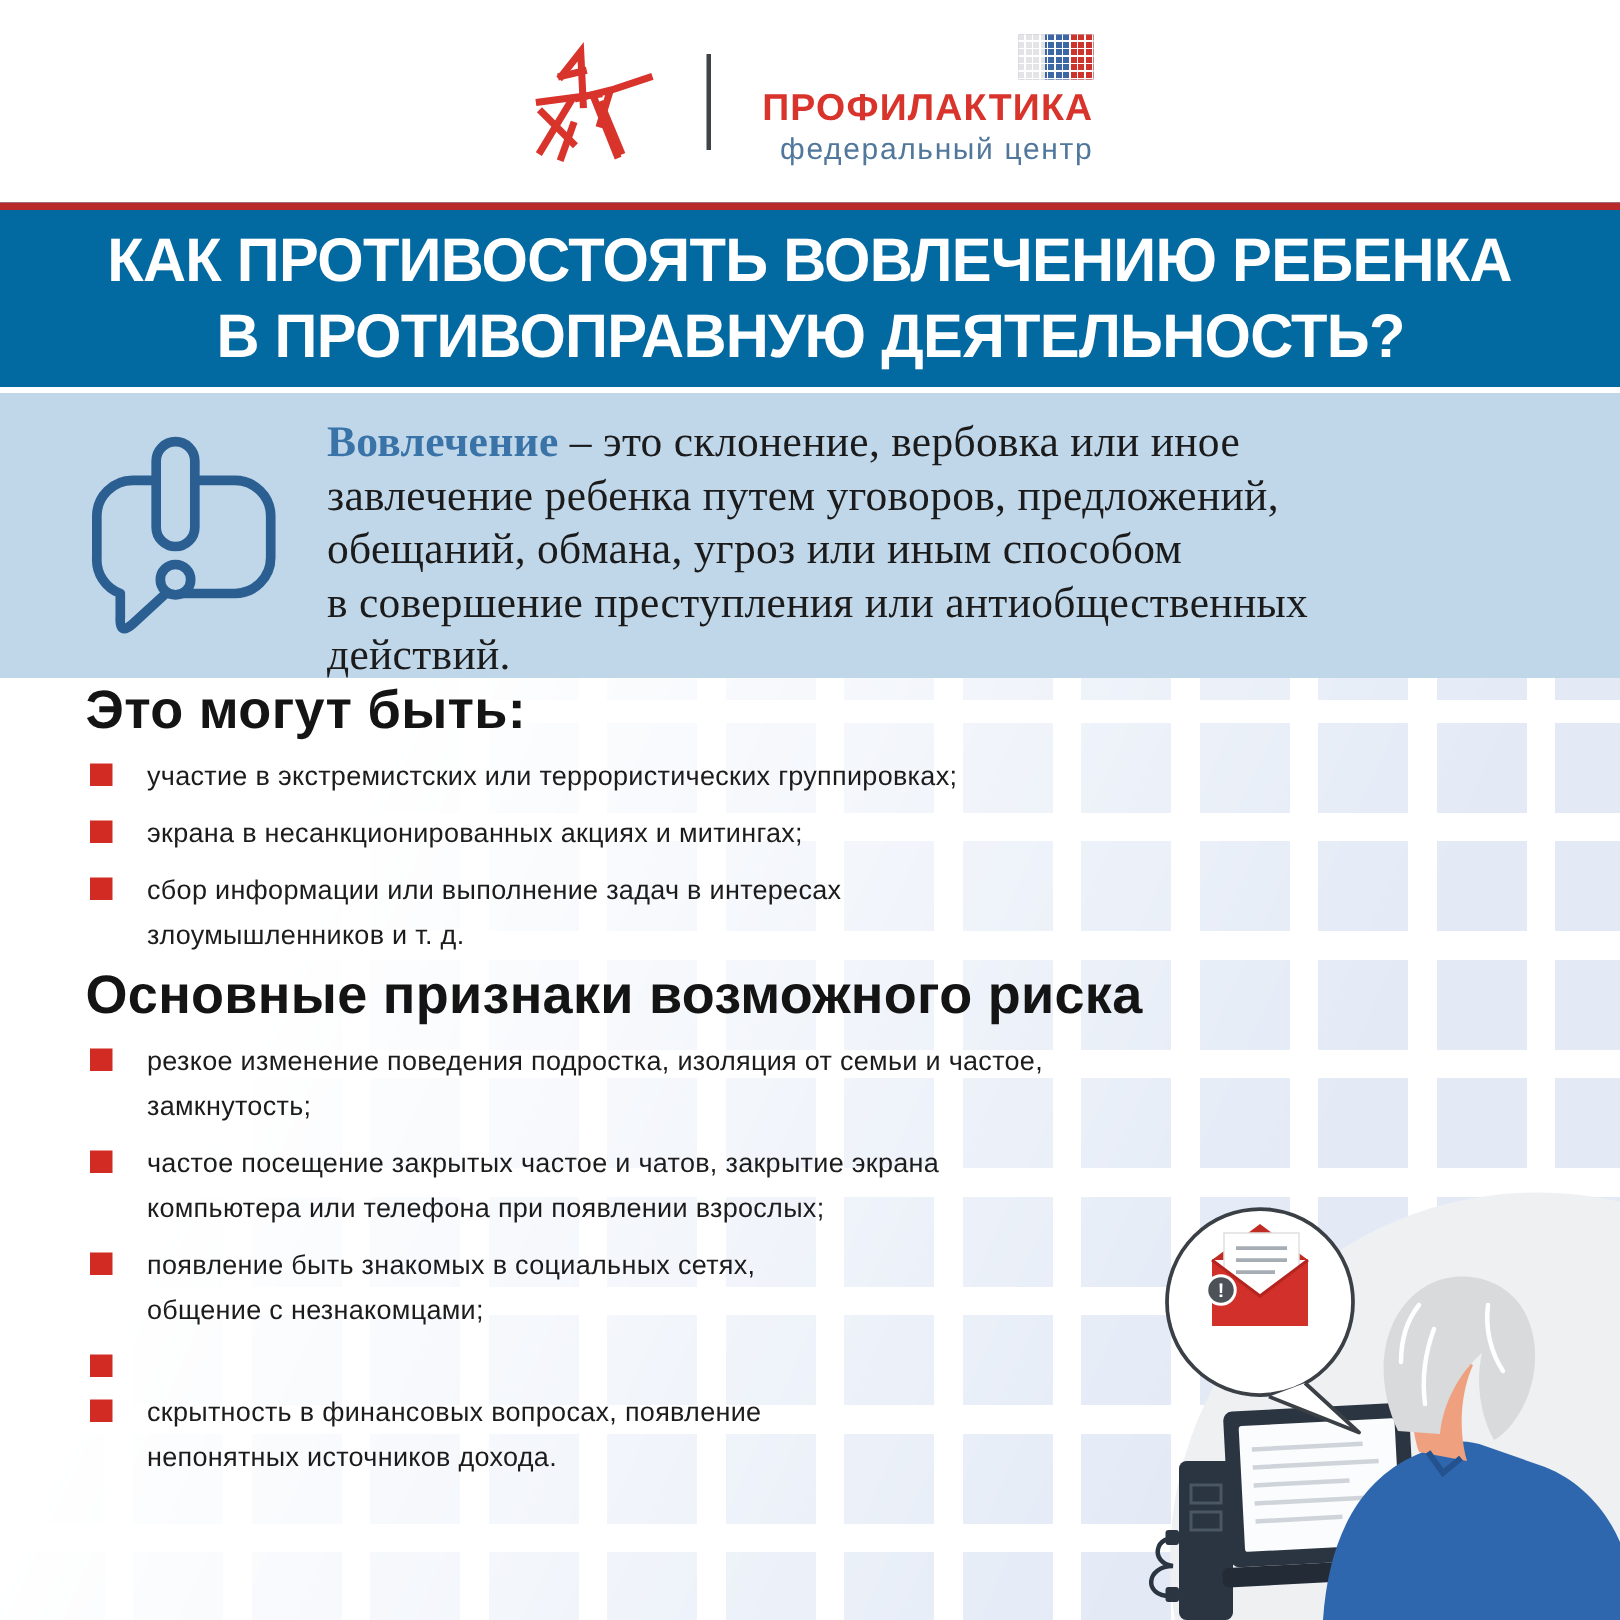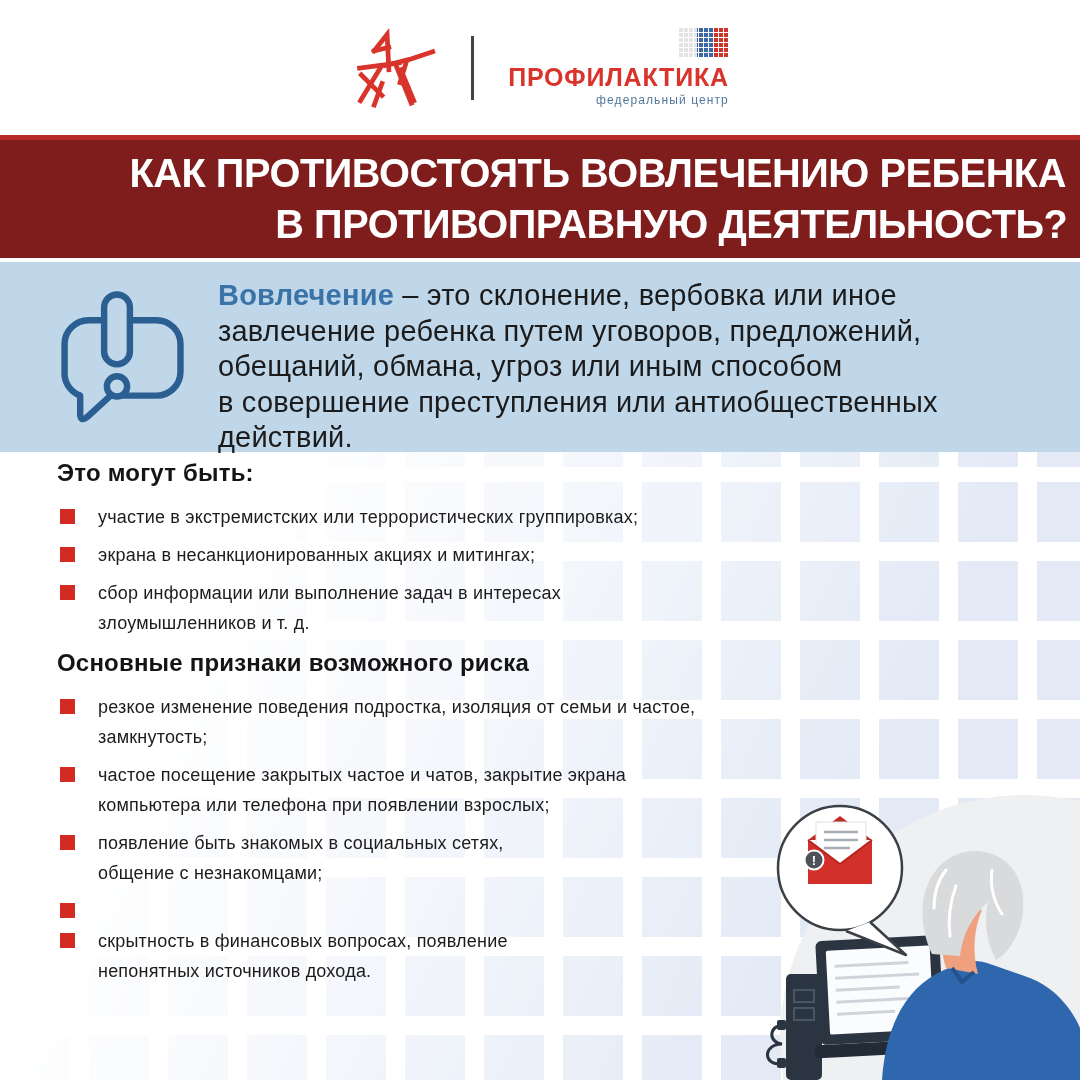--- a/index.html
+++ b/index.html
@@ -23,40 +23,40 @@
   .brand-mark{width:86px;height:88px;margin-right:34px;}
   .logo-divider{width:3px;height:64px;background:#3f4449;margin-right:34px;}
   .brand-logo{display:flex;flex-direction:column;align-items:flex-end;}
   .mosaic{width:50px;height:30px;margin-bottom:6px;
     background-color:#9aa8b5;
     background-image:
       repeating-linear-gradient(to right, transparent 0 4px, #fff 4px 5px),
       repeating-linear-gradient(to bottom, transparent 0 4px, #fff 4px 5px),
       linear-gradient(to right, #e4e4e6 0 36%, #3c66a4 36% 68%, #cd342c 68% 100%);}
   .brand-title{color:#d8342c;font-weight:bold;font-size:25px;letter-spacing:.8px;line-height:1.05;}
-  .brand-subtitle{color:#51789c;font-size:12px;letter-spacing:1.1px;margin-top:3px;}
+  .brand-subtitle{color:#51789c;font-size:20px;letter-spacing:1.1px;margin-top:3px;}
 
   
-  .banner{position:absolute;top:135px;left:0;width:1080px;height:123px;background:#7f1d1d;
+  .banner{position:absolute;top:135px;left:0;width:1080px;height:123px;background:#0369a1;
     border-top:5px solid #b82a2a;box-sizing:border-box;z-index:3;
-    display:flex;flex-direction:column;justify-content:center;align-items:flex-end;}
+    display:flex;flex-direction:column;justify-content:center;align-items:center;}
   .banner-line{display:block;color:#ffffff;font-weight:bold;font-size:41px;line-height:51px;
     letter-spacing:-.5px;transform:scaleX(.97);transform-origin:center;white-space:nowrap;}
 
   
   .panel{position:absolute;top:262px;left:0;width:1080px;height:190px;background:#c0d7ea;z-index:3;}
   .panel-icon{position:absolute;left:48px;top:16px;width:138px;height:158px;}
   .definition{position:absolute;left:218px;top:16px;width:800px;
-    font-size:29px;line-height:35.5px;color:#1b1b1b;letter-spacing:.2px;}
+    font-size:29px;line-height:35.5px;color:#1b1b1b;letter-spacing:.2px;font-family:Liberation Serif, serif;}
   .definition .term{color:#3973a7;font-weight:bold;}
   .definition .rest{white-space:pre-line;}
 
   
   .content{position:absolute;left:57px;top:456px;width:950px;z-index:2;}
-  .sec-heading{font-size:24px;font-weight:bold;color:#141414;line-height:34px;margin:0 0 12px 0;letter-spacing:.2px;}
+  .sec-heading{font-size:36px;font-weight:bold;color:#141414;line-height:34px;margin:0 0 12px 0;letter-spacing:.2px;}
   ul.blist{list-style:none;margin:0;padding:0;}
   ul.blist li{display:flex;align-items:flex-start;margin:0 0 8px 0;}
   .sq{flex:0 0 15px;width:15px;height:15px;background:#d22b23;margin:7px 0 0 3px;}
   .item-text{margin-left:23px;font-size:18px;line-height:30px;color:#1c1c1c;letter-spacing:.2px;white-space:pre-line;}
 
   
   .illus{position:absolute;left:700px;top:758px;width:380px;height:322px;z-index:1;}
 </style>
 </head>
 <body>

